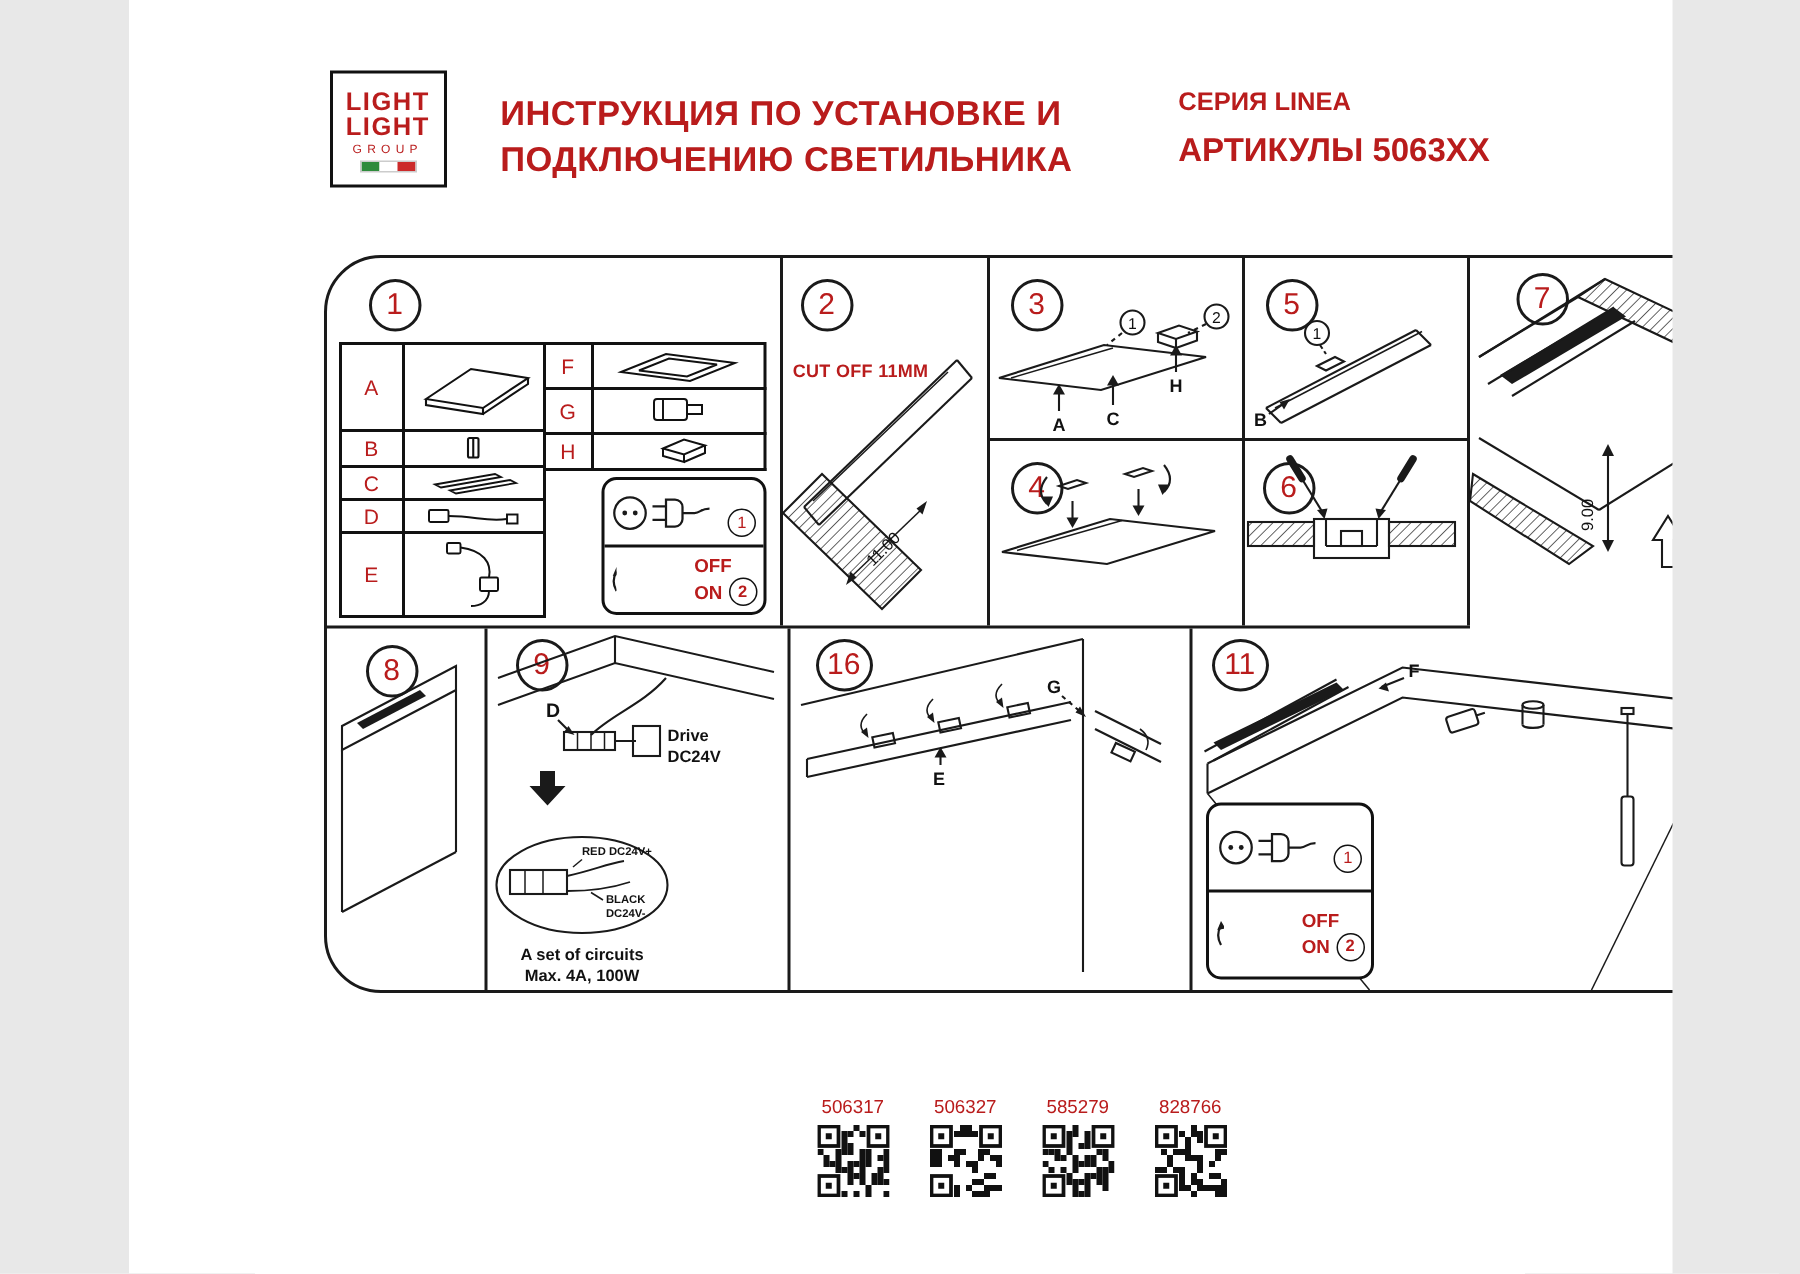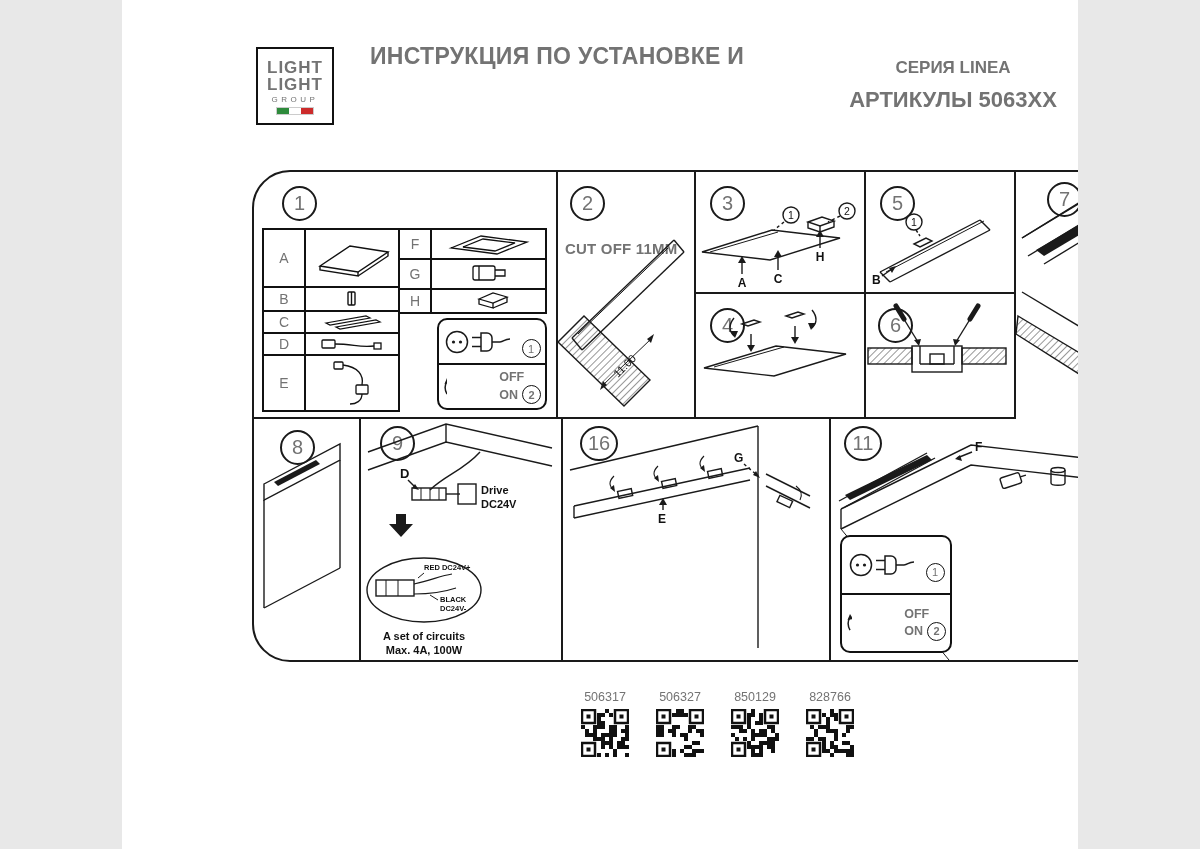--- a/index.html
+++ b/index.html
@@ -1,29 +1,29 @@
 <!DOCTYPE html>
 <html><head>
 <meta charset="utf-8">
 <style>
   html,body{margin:0;padding:0;background:#e8e8e8;}
-  .page{position:relative;width:956px;height:849px;background:#fff;
-        font-family:"Liberation Sans",sans-serif;color:#737373;overflow:hidden;margin:0 auto;}
+  .page{position:relative;width:1029px;height:849px;background:#fff;
+        font-family:"Liberation Sans",sans-serif;color:#b91c1c;overflow:hidden;margin:0 auto;}
   .abs{position:absolute;}
 
   
   .logo{left:134px;top:47px;width:78px;height:78px;border:2.5px solid #111;box-sizing:border-box;
         display:flex;flex-direction:column;align-items:center;justify-content:center;}
   .logo .l1{font-size:17px;font-weight:bold;letter-spacing:1px;line-height:17px;}
   .logo .l3{font-size:8px;letter-spacing:3.5px;margin-top:2px;}
   .flag{display:flex;margin-top:4px;width:36px;height:6px;outline:1px solid #ccc;}
   .flag span{flex:1;}
   .flag .g{background:#2e8b3c;} .flag .w{background:#fff;} .flag .r{background:#cc2b2b;}
-  .title{left:248px;top:41px;font-size:23px;font-weight:bold;line-height:31px;letter-spacing:.3px;}
-  .series-block{left:700px;top:58px;width:262px;text-align:center;font-weight:bold;}
+  .title{left:248px;top:60px;font-size:23px;font-weight:bold;line-height:31px;letter-spacing:.3px;}
+  .series-block{left:700px;top:58px;width:262px;text-align:left;font-weight:bold;}
   .series-block .s1{font-size:17px;}
   .series-block .s2{font-size:22px;margin-top:9px;}
 
   
   .board{left:130px;top:170px;width:938px;height:492px;border:2px solid #1a1a1a;
          border-radius:38px;box-sizing:border-box;}
   .dv{position:absolute;background:#1a1a1a;}
 
   
   .circle-step{position:absolute;width:31px;height:31px;border:2px solid #1a1a1a;border-radius:50%;
@@ -41,24 +41,24 @@
   .power-box{position:absolute;border:2px solid #111;border-radius:10px;box-sizing:border-box;
              background:#fff;display:flex;flex-direction:column;}
   .power-row{flex:1;display:flex;align-items:center;justify-content:center;gap:4px;padding:2px 4px;}
   .power-div{height:2px;background:#111;}
   .mini-ref{display:inline-flex;width:17px;height:17px;border:1.5px solid #111;border-radius:50%;
             align-items:center;justify-content:center;font-size:11px;flex:none;background:#fff;}
   .shift-dn{margin-top:14px;}
   .onoff{font-size:12.5px;font-weight:bold;line-height:16px;margin-left:48px;}
   .onoff-line{display:flex;align-items:center;gap:4px;}
 
-  .cutoff{left:443px;top:240px;font-size:15px;font-weight:600;letter-spacing:.2px;}
+  .cutoff{left:443px;top:240px;font-size:12px;font-weight:600;letter-spacing:.2px;}
 
   
-  .qr-row{left:459px;top:690px;display:flex;gap:27px;}
+  .qr-row{left:459px;top:731px;display:flex;gap:27px;}
   .qr-item{width:48px;display:flex;flex-direction:column;align-items:center;}
   .qr-label{font-size:12.5px;margin-bottom:5px;white-space:nowrap;}
   .qr-code{width:48px;height:48px;}
 
   svg text{font-family:"Liberation Sans",sans-serif;}
 </style>
 </head>
 <body>
 
 <div class="page">
@@ -69,20 +69,21 @@
     <div class="l3">GROUP</div>
     <div class="flag">
         <span class="g"></span>
         <span class="w"></span>
         <span class="r"></span>
       </div>
   </div>
 
   <div class="abs title">
     <div>ИНСТРУКЦИЯ ПО УСТАНОВКЕ И</div>
+    <div>ПОДКЛЮЧЕНИЮ СВЕТИЛЬНИКА</div>
   </div>
 
   <div class="abs series-block">
     <div class="s1">СЕРИЯ LINEA</div>
     <div class="s2">АРТИКУЛЫ 5063XX</div>
   </div>
 
   <div class="abs board">
     <div class="dv" style="left:302px;top:0;width:2px;height:245px;"></div>
     <div class="dv" style="left:440px;top:0;width:2px;height:245px;"></div>
@@ -653,21 +654,21 @@
             <rect x="36" y="44" width="4" height="4"></rect>
             <rect x="1" y="1" width="13" height="13" fill="none" stroke="#111" stroke-width="2.5"></rect>
             <rect x="5.5" y="5.5" width="4" height="4"></rect>
             <rect x="34" y="1" width="13" height="13" fill="none" stroke="#111" stroke-width="2.5"></rect>
             <rect x="38.5" y="5.5" width="4" height="4"></rect>
             <rect x="1" y="34" width="13" height="13" fill="none" stroke="#111" stroke-width="2.5"></rect>
             <rect x="5.5" y="38.5" width="4" height="4"></rect>
           </svg></div>
     </div>
     <div class="qr-item">
-      <div class="qr-label">850129</div>
+      <div class="qr-label">585279</div>
       <div class="qr-code"><svg width="48" height="48" viewBox="0 0 48 48" fill="#111">
             <rect x="20" y="0" width="4" height="4"></rect>
             <rect x="16" y="4" width="4" height="4"></rect>
             <rect x="20" y="4" width="4" height="4"></rect>
             <rect x="28" y="4" width="4" height="4"></rect>
             <rect x="16" y="8" width="4" height="4"></rect>
             <rect x="28" y="8" width="4" height="4"></rect>
             <rect x="16" y="12" width="4" height="4"></rect>
             <rect x="24" y="12" width="4" height="4"></rect>
             <rect x="28" y="12" width="4" height="4"></rect>

